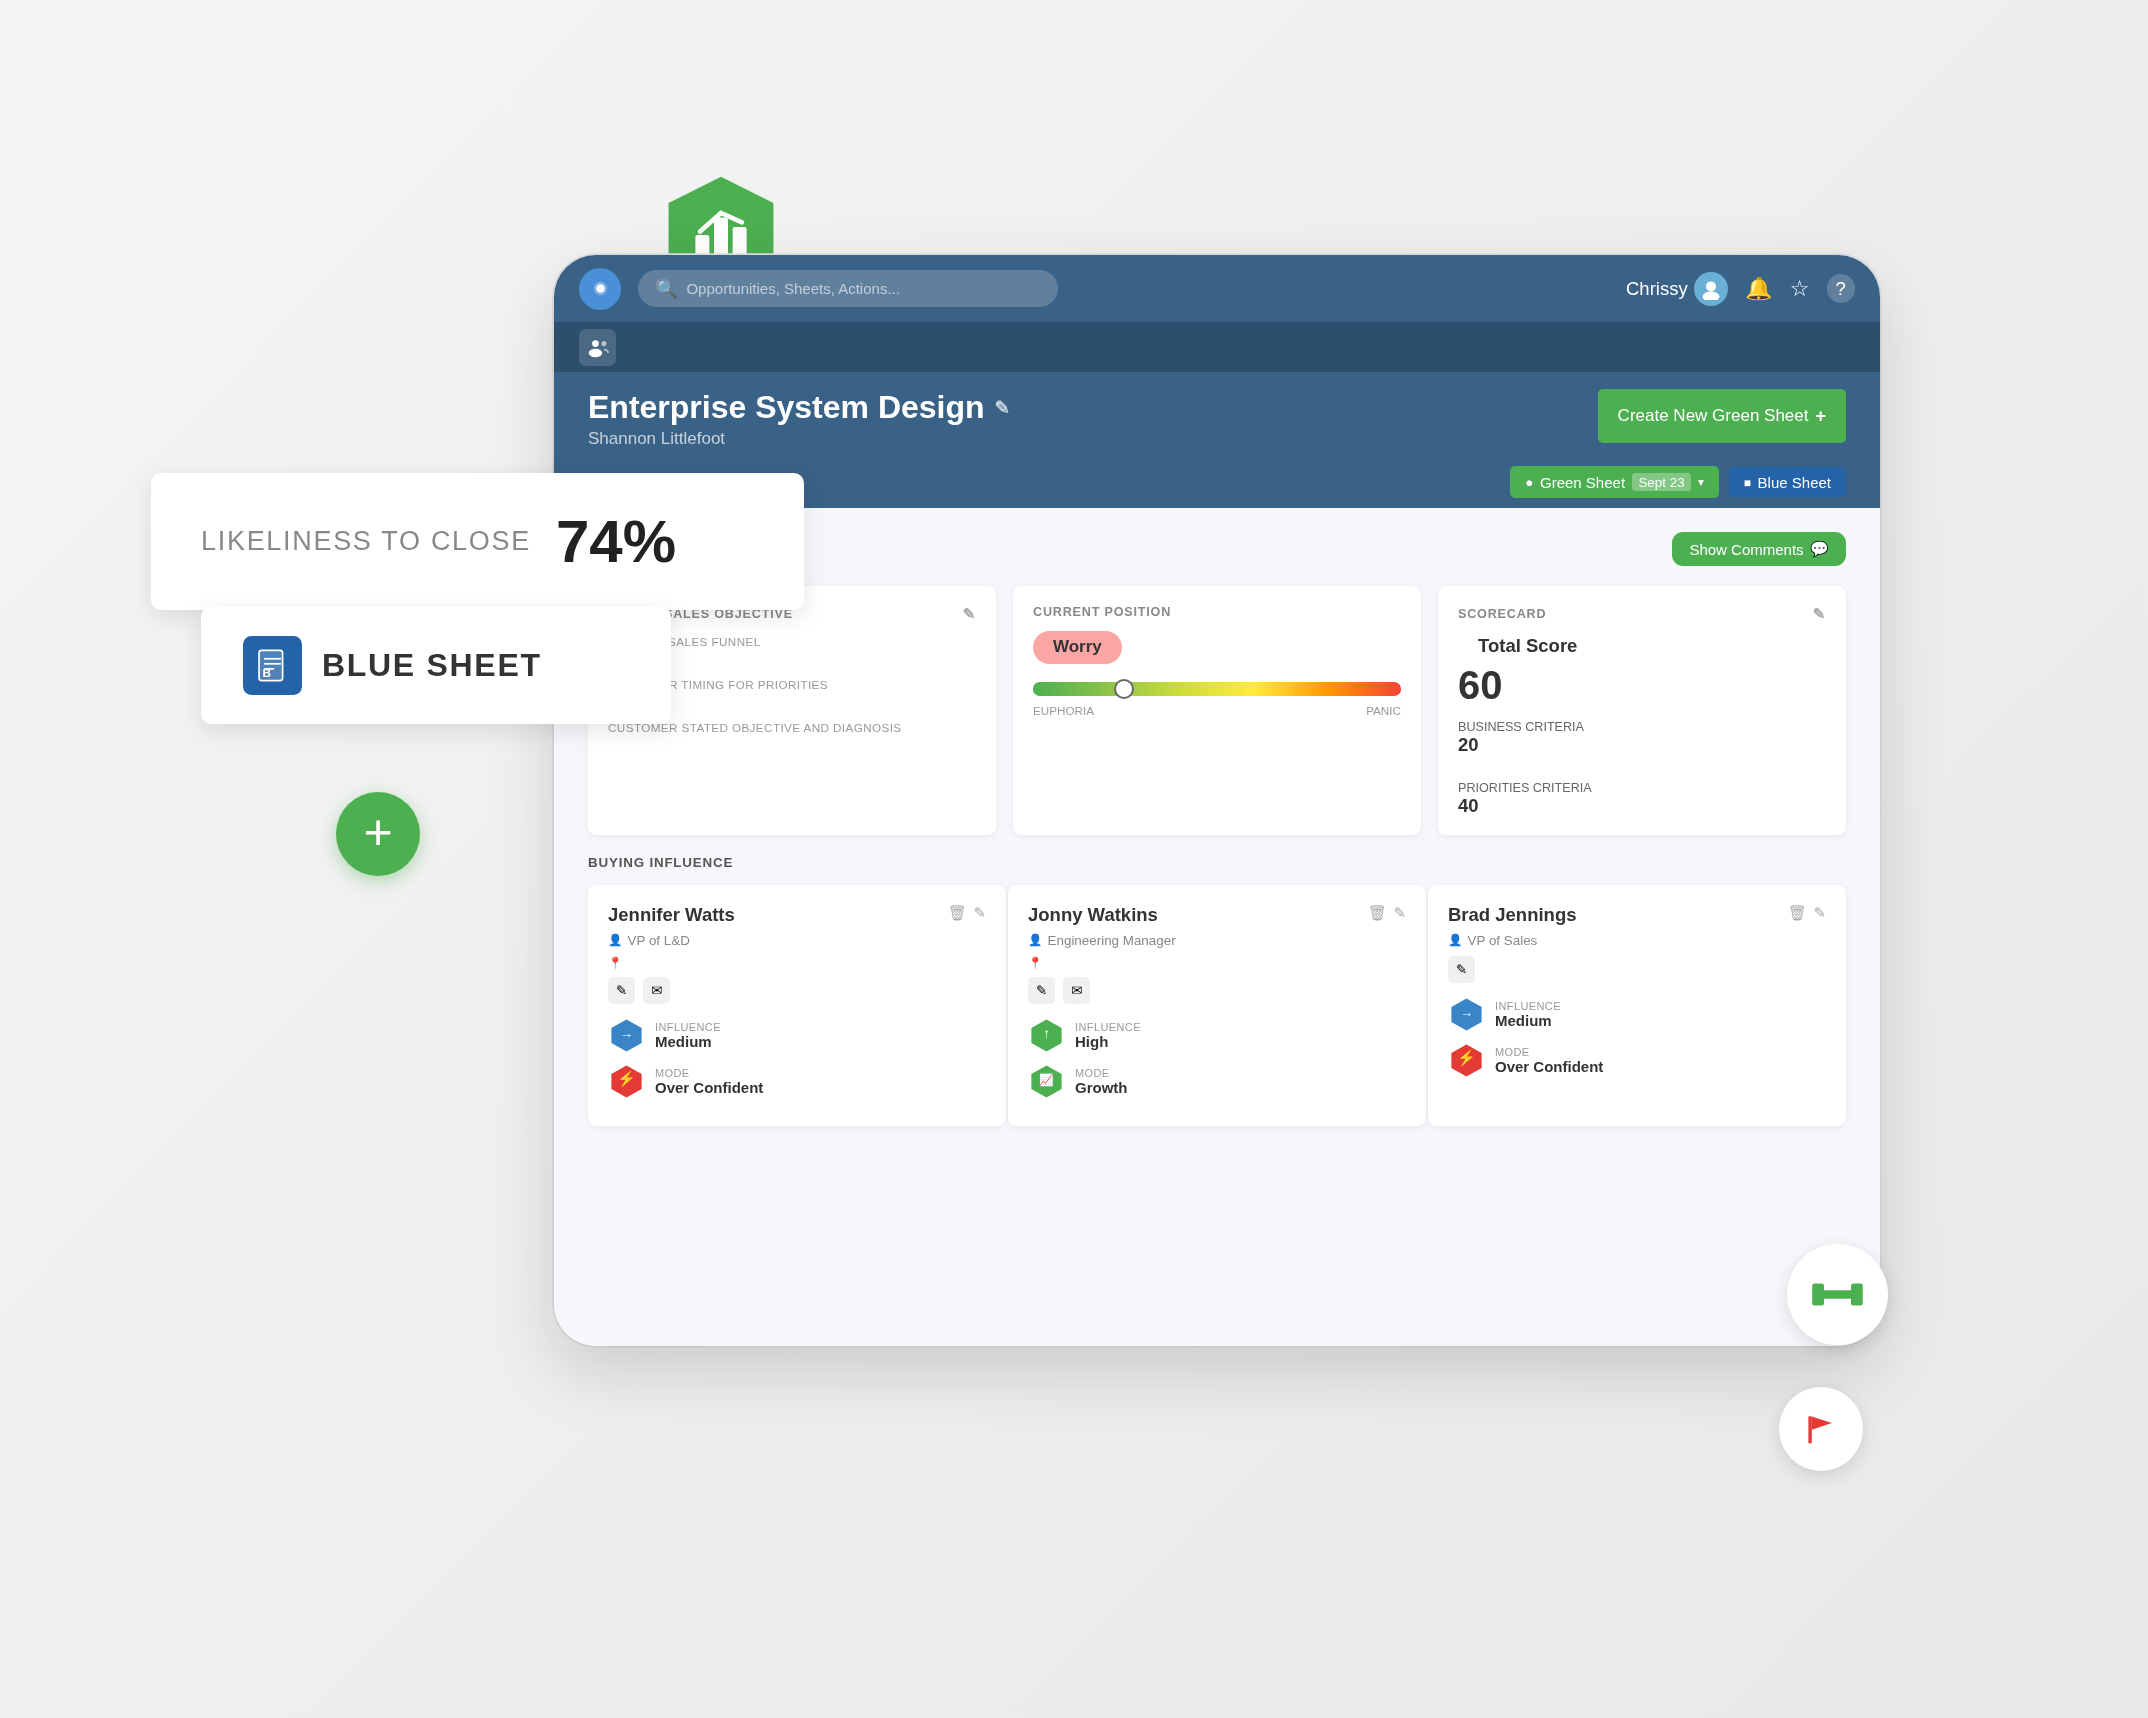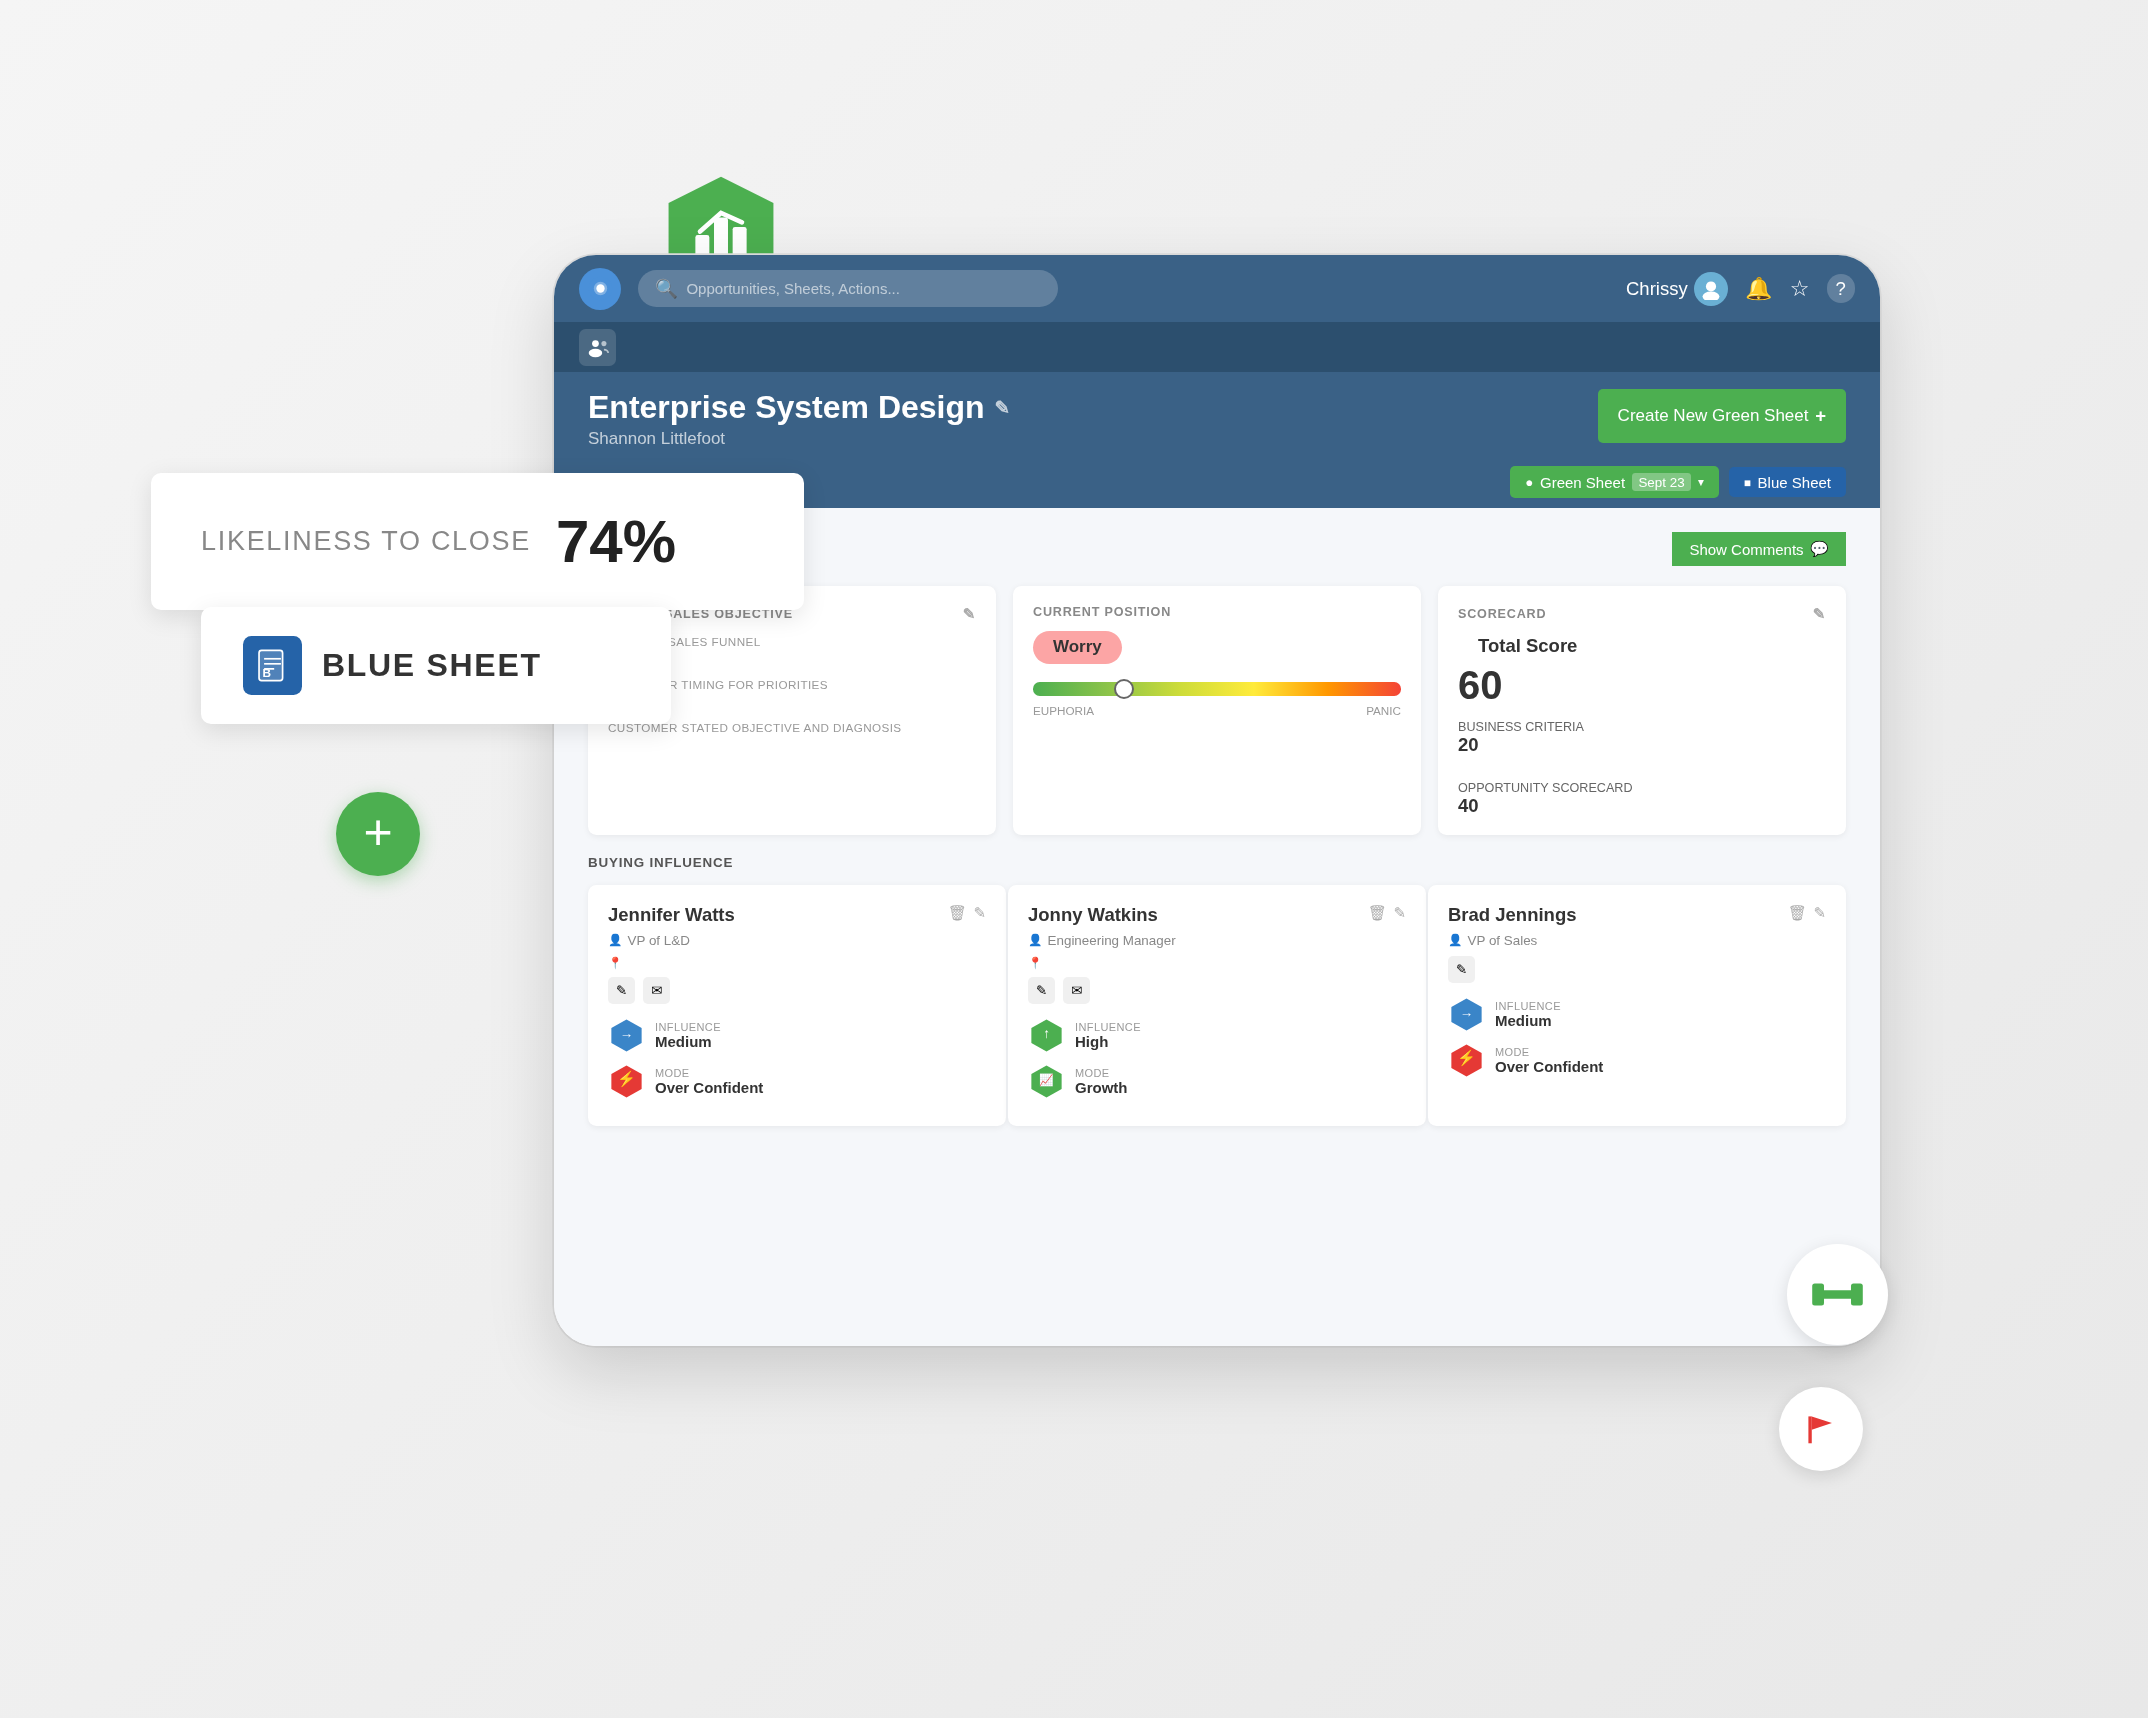--- a/index.html
+++ b/index.html
@@ -305,21 +305,21 @@
     }
     .section-title {
       font-size: 25px;
       font-weight: 600;
       color: #333;
     }
     .show-comments-btn {
       background: #4caf50;
       color: white;
       border: none;
-      border-radius: 0;
+      border-radius: 11px;
       padding: 8.4px 17px;
       font-size: 15px;
       cursor: pointer;
       display: flex;
       align-items: center;
       gap: 6.7px;
     }
 
     
     .cards-row {
@@ -674,21 +674,21 @@
             <span class="card-edit-icon">✎</span>
           </div>
           <div class="score-title">Total Score</div>
           <div class="score-value">60</div>
           <div class="score-sub-row">
             <div>
               <div class="score-sub-item">BUSINESS CRITERIA</div>
               <div class="score-sub-value">20</div>
             </div>
             <div>
-              <div class="score-sub-item">OPPORTUNITY SCORECARD</div>
+              <div class="score-sub-item">PRIORITIES CRITERIA</div>
               <div class="score-sub-value">40</div>
             </div>
           </div>
         </div>
 
       </div>
 
       <div>
         <div class="buying-label">BUYING INFLUENCE</div>
         <div class="influence-cards">

